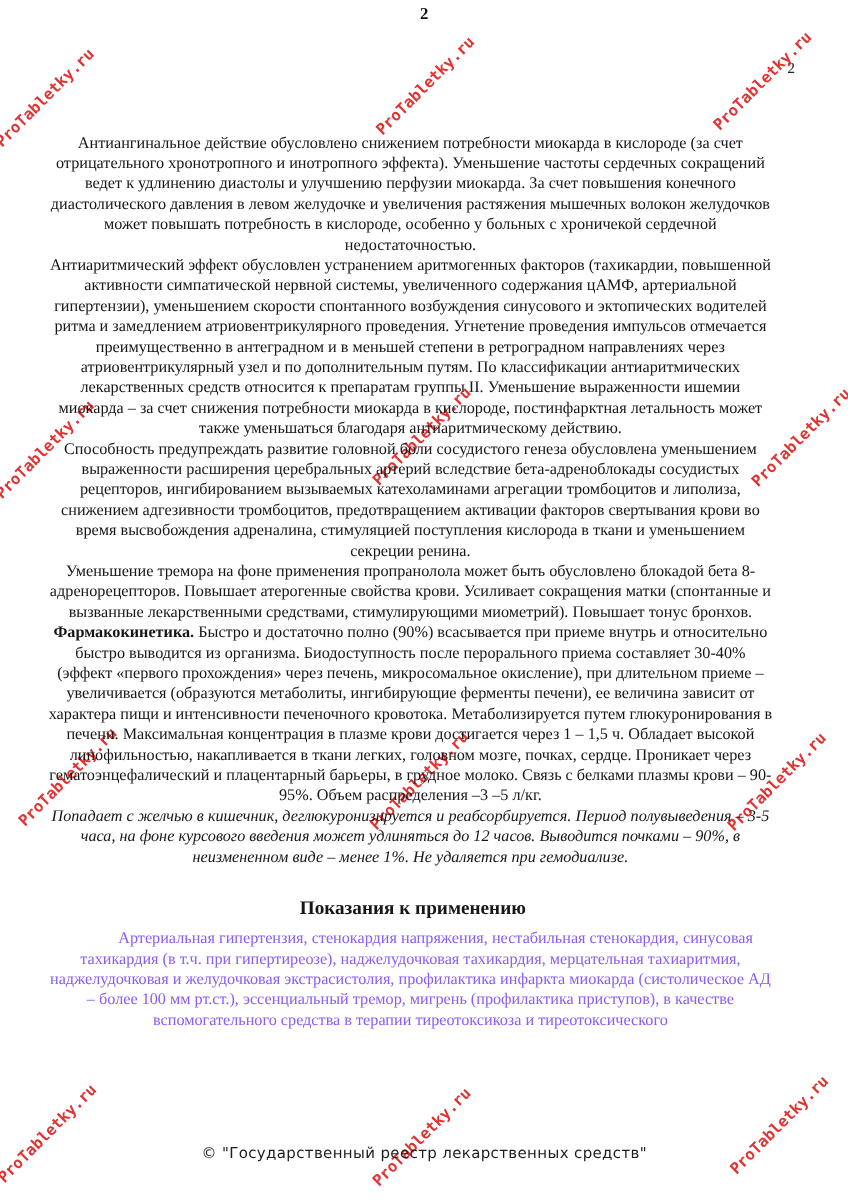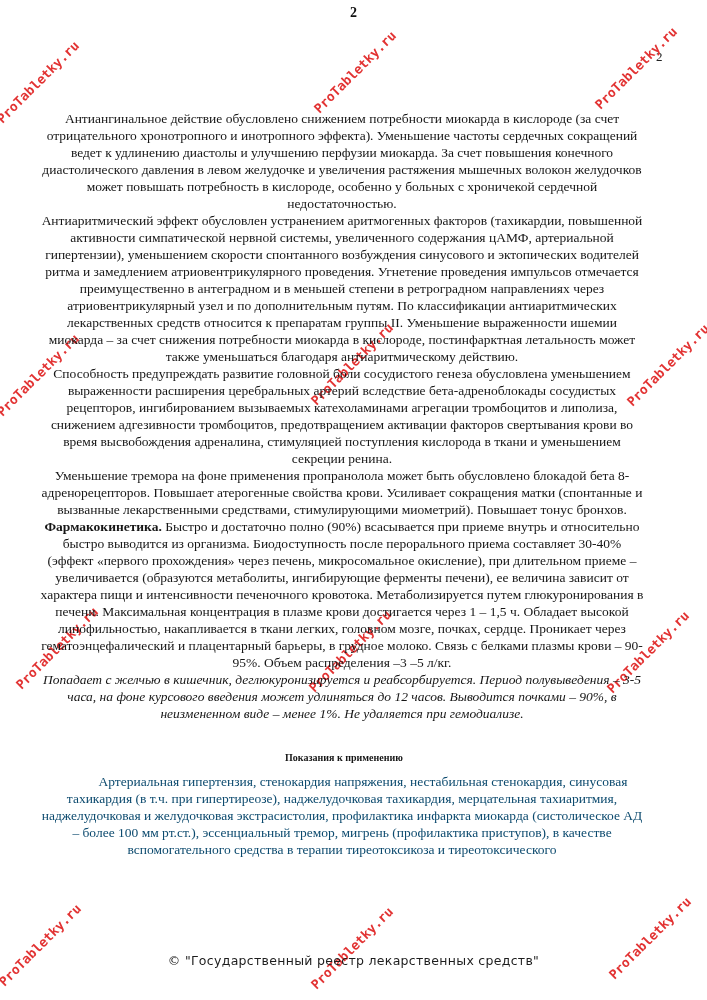--- a/index.html
+++ b/index.html
@@ -31,26 +31,26 @@
     left: 40px; top: 110px; width: 604px;
     font-size: 13.5px; line-height: 17px;
     color: #161616;
     text-align: center;
   }
   .content p { margin: 0; }
   .p-pharma { margin-top: 13px; }
   .p-bile { margin-top: 4px; font-style: italic; }
   .section-heading {
     margin: 27px 0 7px 4px;
-    font-size: 10px; line-height: 17px;
+    font-size: 16px; line-height: 17px;
     font-weight: bold; color: #161616;
   }
   .p-indications {
     text-indent: 42px;
-    color: #0c4a6e;
+    color: #8b5cf6;
   }
   .footer {
     position: absolute;
     top: 953px; left: 0; width: 707px;
     text-align: center;
     font-family: "DejaVu Sans", sans-serif;
     font-size: 12.5px; letter-spacing: 0.3px;
     color: #1d1d1d;
   }
   .wm {

